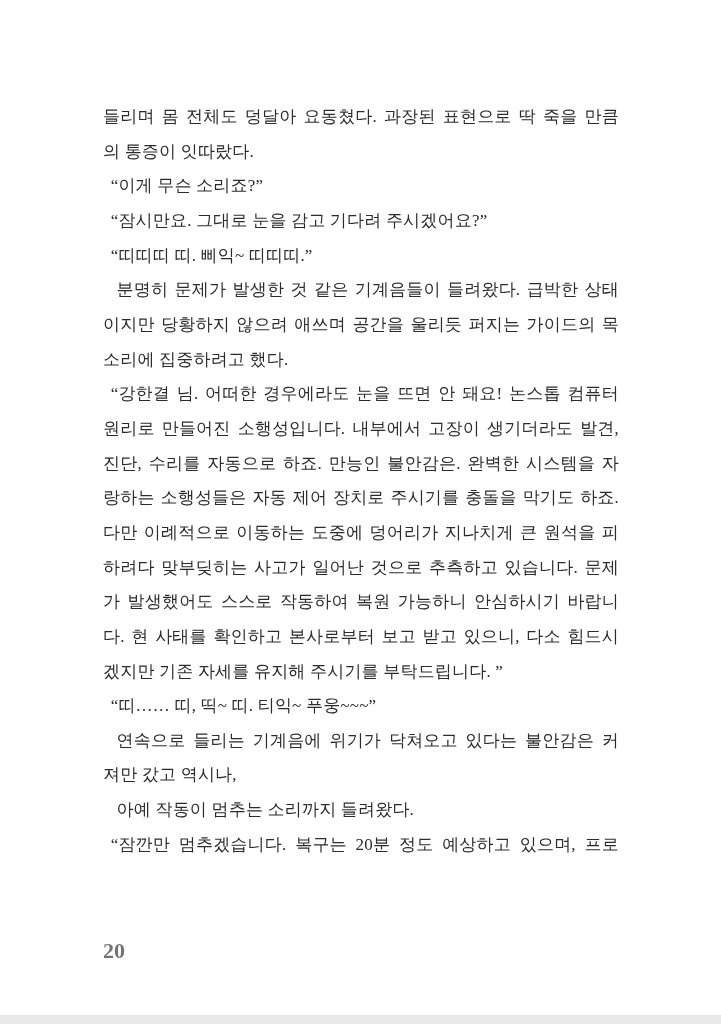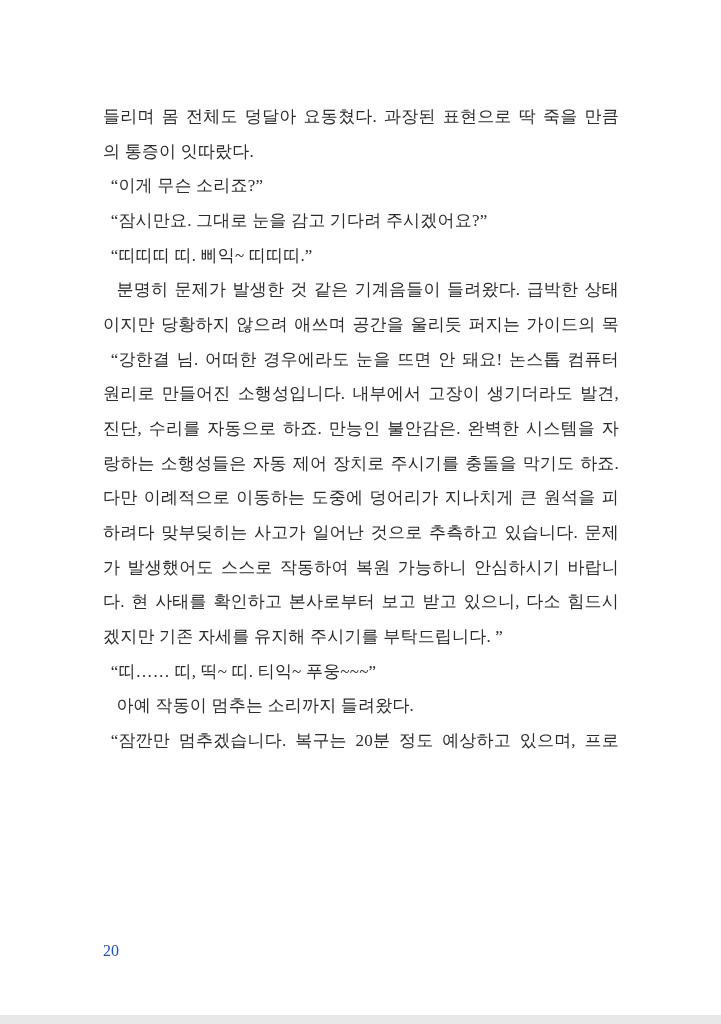--- a/index.html
+++ b/index.html
@@ -41,23 +41,23 @@
   .line.jl {
     text-align-last: justify;
   }
   
   .line.ind-n { text-indent: 0.8em; }   
   .line.ind-d { text-indent: 0.45em; }  
   .page-number {
     position: absolute;
     left: 103px;
     top: 938px;
-    font-size: 16px;
-    font-weight: normal;
-    color: #1d4ed8;
+    font-size: 22px;
+    font-weight: bold;
+    color: #737373;
     line-height: 26px;
   }
 </style>
 </head>
 <body>
 
 <div class="book-page">
   <div class="text-block" id="text-block">
       <div class="para">
         <div class="line jl">들리며 몸 전체도 덩달아 요동쳤다. 과장된 표현으로 딱 죽을 만큼</div>
@@ -68,36 +68,41 @@
       </div>
       <div class="para">
         <div class="line ind-d">“잠시만요. 그대로 눈을 감고 기다려 주시겠어요?”</div>
       </div>
       <div class="para">
         <div class="line ind-d">“띠띠띠 띠. 삐익~ 띠띠띠.”</div>
       </div>
       <div class="para">
         <div class="line ind-n jl">분명히 문제가 발생한 것 같은 기계음들이 들려왔다. 급박한 상태</div>
         <div class="line jl">이지만 당황하지 않으려 애쓰며 공간을 울리듯 퍼지는 가이드의 목</div>
+        <div class="line">소리에 집중하려고 했다.</div>
       </div>
       <div class="para">
         <div class="line ind-d jl">“강한결 님. 어떠한 경우에라도 눈을 뜨면 안 돼요! 논스톱 컴퓨터</div>
         <div class="line jl">원리로 만들어진 소행성입니다. 내부에서 고장이 생기더라도 발견,</div>
         <div class="line jl">진단, 수리를 자동으로 하죠. 만능인 불안감은. 완벽한 시스템을 자</div>
         <div class="line jl">랑하는 소행성들은 자동 제어 장치로 주시기를 충돌을 막기도 하죠.</div>
         <div class="line jl">다만 이례적으로 이동하는 도중에 덩어리가 지나치게 큰 원석을 피</div>
         <div class="line jl">하려다 맞부딪히는 사고가 일어난 것으로 추측하고 있습니다. 문제</div>
         <div class="line jl">가 발생했어도 스스로 작동하여 복원 가능하니 안심하시기 바랍니</div>
         <div class="line jl">다. 현 사태를 확인하고 본사로부터 보고 받고 있으니, 다소 힘드시</div>
         <div class="line">겠지만 기존 자세를 유지해 주시기를 부탁드립니다. ”</div>
       </div>
       <div class="para">
         <div class="line ind-d">“띠…… 띠, 띡~ 띠. 티익~ 푸웅~~~”</div>
       </div>
       <div class="para">
+        <div class="line ind-n jl">연속으로 들리는 기계음에 위기가 닥쳐오고 있다는 불안감은 커</div>
+        <div class="line">져만 갔고 역시나,</div>
+      </div>
+      <div class="para">
         <div class="line ind-n">아예 작동이 멈추는 소리까지 들려왔다.</div>
       </div>
       <div class="para">
         <div class="line ind-d jl">“잠깐만 멈추겠습니다. 복구는 20분 정도 예상하고 있으며, 프로</div>
       </div>
     </div>
   <div class="page-number">20</div>
 </div>
 
 </body></html>

